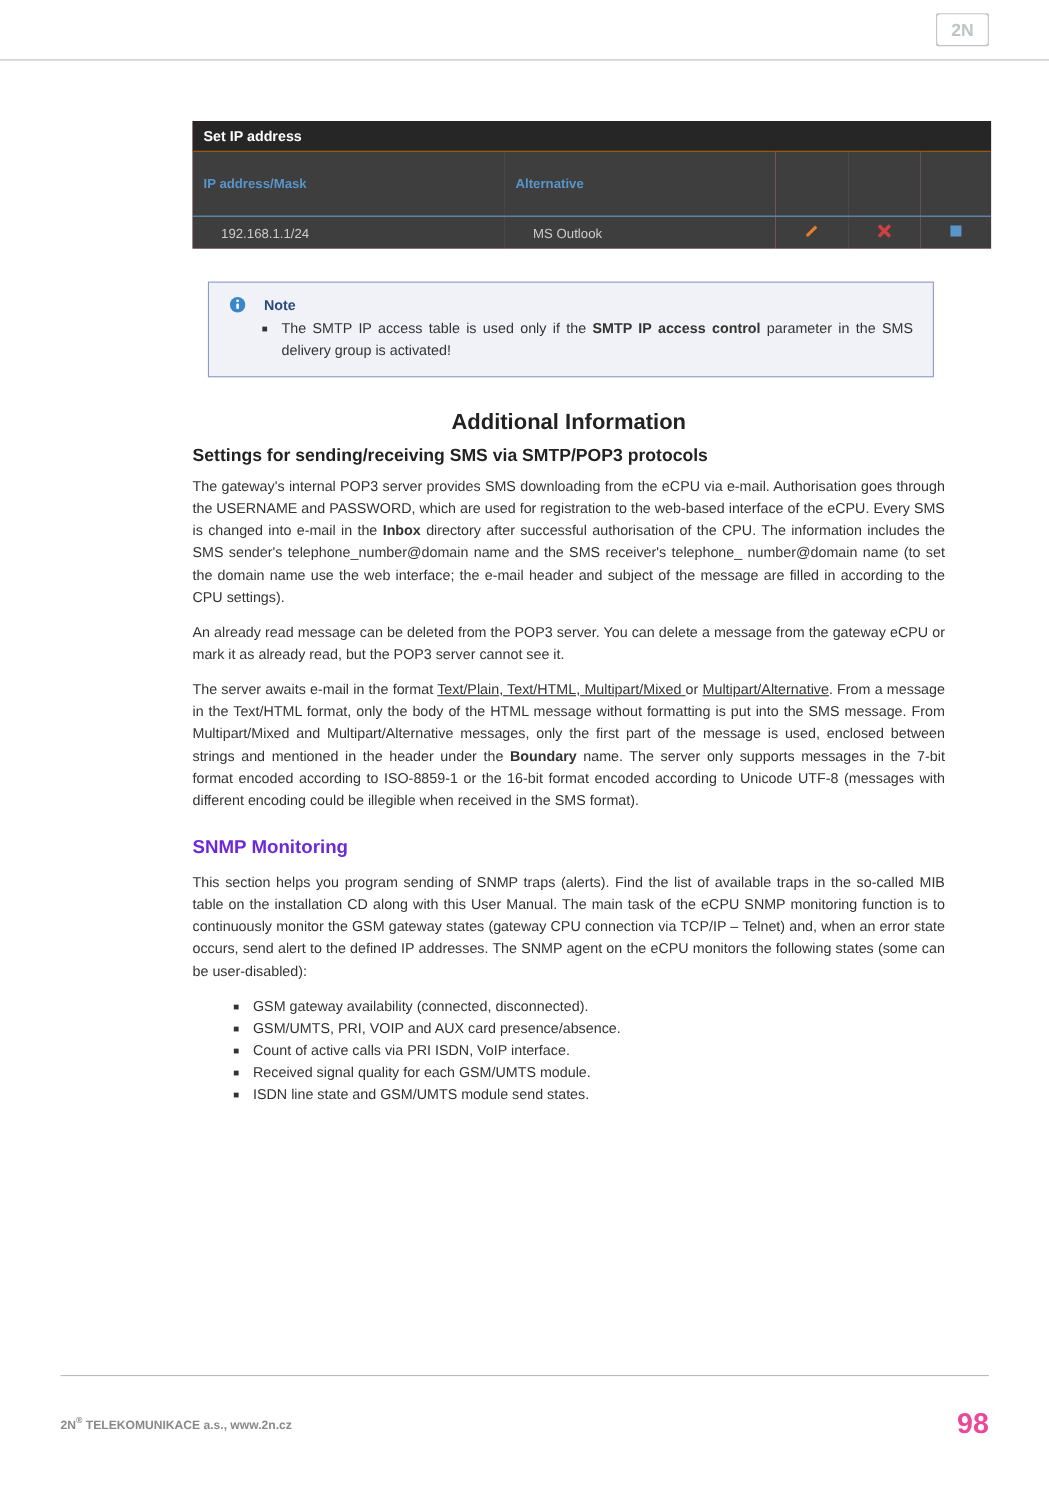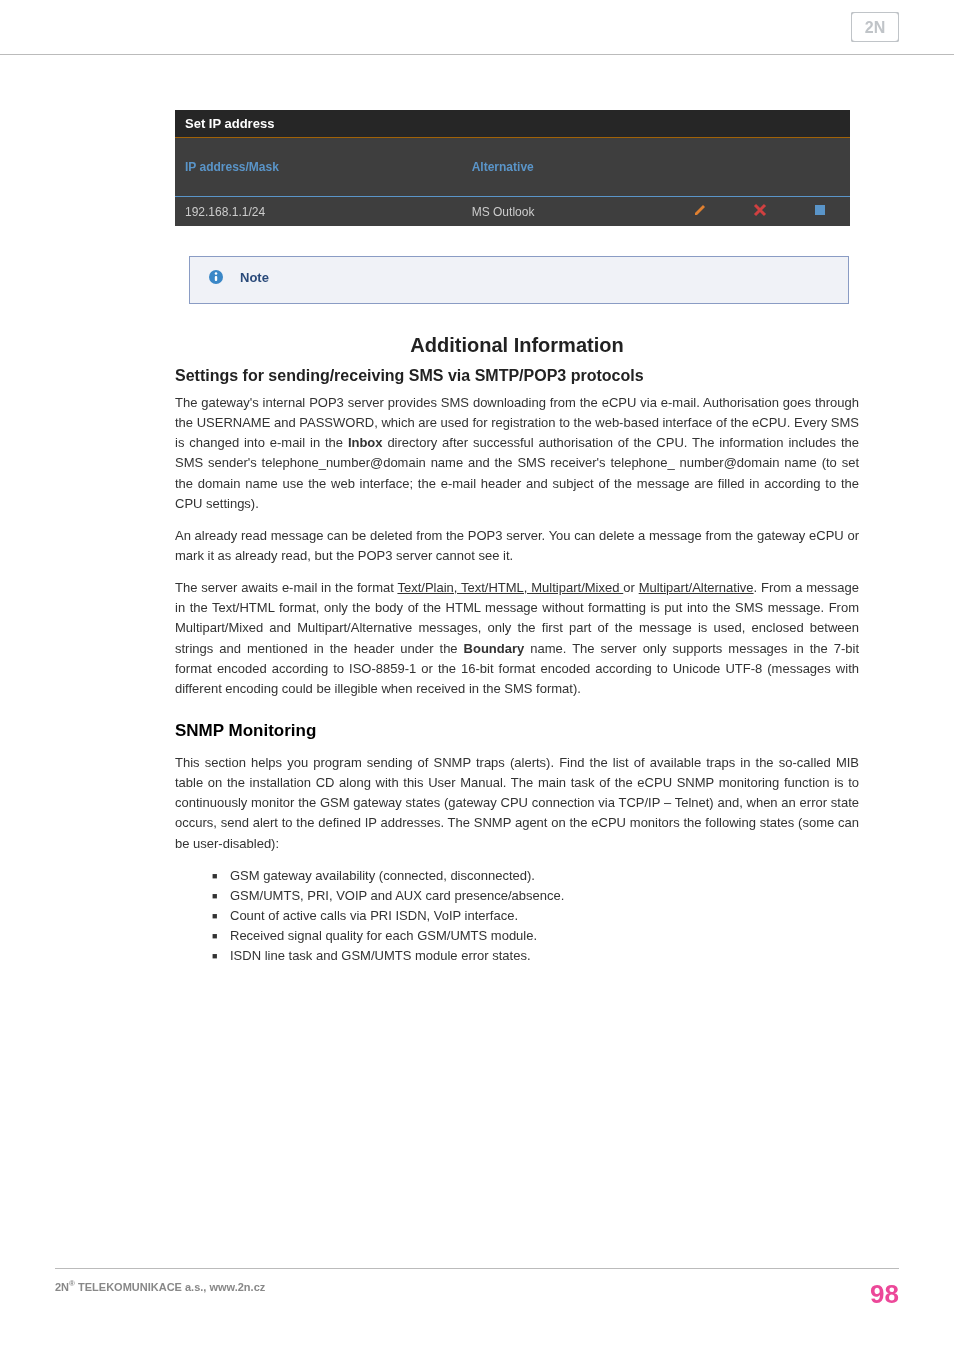--- a/index.html
+++ b/index.html
@@ -29,21 +29,21 @@
       top: 12px;
       right: 55px;
     }
     .content {
       position: absolute;
       top: 110px;
       left: 175px;
       right: 95px;
     }
     .table-image {
-      width: 675px;
+      width: 726px;
       background: #fca5a5;
       border-collapse: collapse;
       color: #bbb;
       font-family: Tahoma, Arial, sans-serif;
       font-size: 12px;
       margin-bottom: 30px;
     }
     .table-image .title-row td {
       background: #262626;
       color: #fff;
@@ -54,21 +54,21 @@
     .table-image .header-row td {
       background: #3e3e3e;
       color: #5a95c9;
       font-weight: bold;
       padding: 22px 10px;
       border-top: 1px solid #a16207;
     }
     .table-image .data-row td {
       background: #3e3e3e;
       color: #ccc;
-      padding: 6px 10px;
+      padding: 6px 26px;
       border-top: 1px solid #5a95c9;
     }
     .table-image .icon-cell {
       text-align: center;
       width: 60px;
     }
     .note-box {
       border: 1px solid #8a9cc4;
       background: #f0f2f7;
       padding: 12px 18px 14px 18px;
@@ -110,21 +110,21 @@
     }
     h3.settings {
       font-size: 16px;
       font-weight: bold;
       color: #222;
       margin-bottom: 8px;
     }
     h3.snmp {
       font-size: 17px;
       font-weight: bold;
-      color: #000000;
+      color: #6d28d9;
       margin-top: 22px;
       margin-bottom: 12px;
     }
     p.body-para {
       text-align: justify;
       line-height: 1.55;
       margin-bottom: 12px;
     }
     .under {
       text-decoration: underline;
@@ -144,24 +144,24 @@
       left: -18px;
       font-size: 9px;
       top: 4px;
     }
     .page-footer {
       position: absolute;
       bottom: 40px;
       left: 55px;
       right: 55px;
       border-top: 1px solid #bbb;
-      padding-top: 10px;
+      padding-top: 28px;
       display: flex;
       justify-content: space-between;
-      align-items: flex-start;
+      align-items: center;
     }
     .footer-left {
       font-size: 11px;
       color: #888;
       font-weight: bold;
     }
     .footer-left sup {
       font-size: 8px;
     }
     .footer-right {
@@ -224,20 +224,25 @@
 
   <div class="note-box">
     <div class="note-title">
       <svg class="info-icon-svg" viewBox="0 0 16 16">
         <circle cx="8" cy="8" r="7" fill="#3a87c7"></circle>
         <circle cx="8" cy="4.5" r="1.3" fill="#fff"></circle>
         <rect x="6.8" y="7" width="2.4" height="5" rx="1" fill="#fff"></rect>
       </svg>
       <span>Note</span>
     </div>
+    <ul>
+      <li>
+        <span>The SMTP IP access table is used only if the </span><b>SMTP IP access control</b><span> parameter in the SMS delivery group is activated!</span>
+      </li>
+    </ul>
   </div>
 
   <h2 class="additional">Additional Information</h2>
 
   <h3 class="settings">Settings for sending/receiving SMS via SMTP/POP3 protocols</h3>
 
   <p class="body-para">
     <span>The gateway's internal POP3 server provides SMS downloading from the eCPU via e-mail. Authorisation goes through the USERNAME and PASSWORD, which are used for registration to the web-based interface of the eCPU. Every SMS is changed into e-mail in the </span><b>Inbox</b><span> directory after successful authorisation of the CPU. The information includes the SMS sender's telephone_number@domain name and the SMS receiver's telephone_ number@domain name (to set the domain name use the web interface; the e-mail header and subject of the message are filled in according to the CPU settings).</span>
   </p>
 
@@ -249,21 +254,21 @@
 
   <h3 class="snmp">SNMP Monitoring</h3>
 
   <p class="body-para">This section helps you program sending of SNMP traps (alerts). Find the list of available traps in the so-called MIB table on the installation CD along with this User Manual. The main task of the eCPU SNMP monitoring function is to continuously monitor the GSM gateway states (gateway CPU connection via TCP/IP – Telnet) and, when an error state occurs, send alert to the defined IP addresses. The SNMP agent on the eCPU monitors the following states (some can be user-disabled):</p>
 
   <ul class="states">
     <li>GSM gateway availability (connected, disconnected).</li>
     <li>GSM/UMTS, PRI, VOIP and AUX card presence/absence.</li>
     <li>Count of active calls via PRI ISDN, VoIP interface.</li>
     <li>Received signal quality for each GSM/UMTS module.</li>
-    <li>ISDN line task and GSM/UMTS module error states.</li>
+    <li>ISDN line state and GSM/UMTS module send states.</li>
   </ul>
 
 </div>
 
 <div class="page-footer">
   <div class="footer-left">
     <span>2N</span><sup>®</sup><span> TELEKOMUNIKACE a.s., www.2n.cz</span>
   </div>
   <div class="footer-right">98</div>
 </div>

